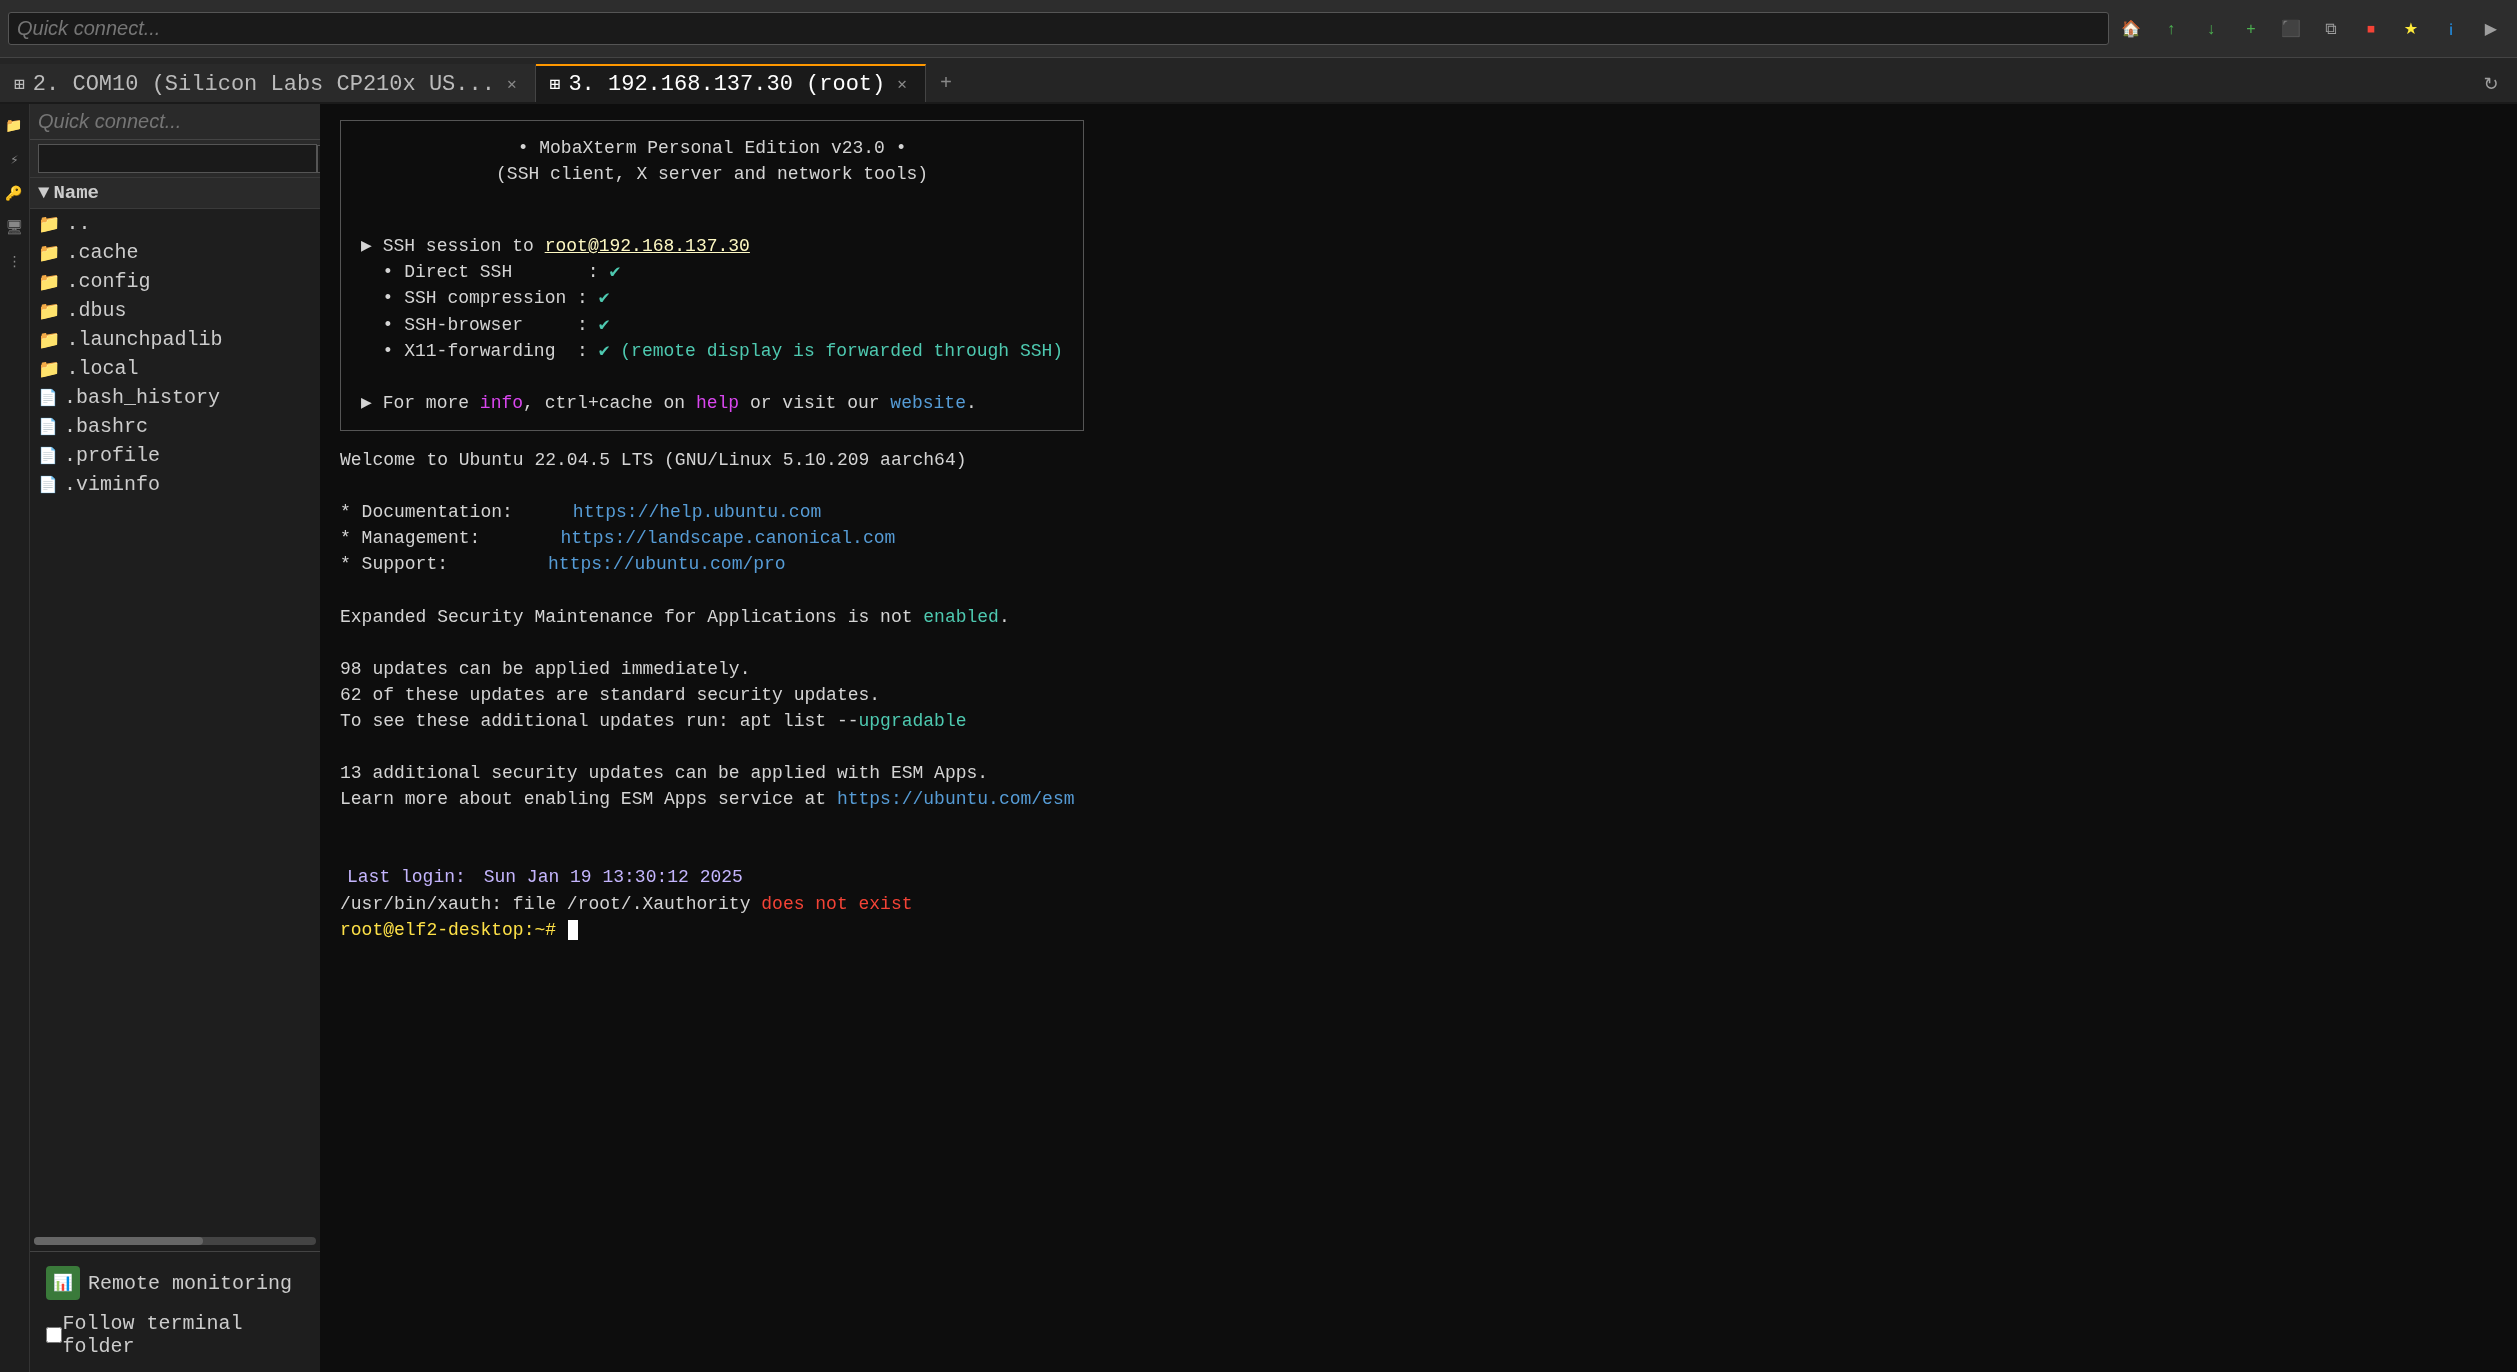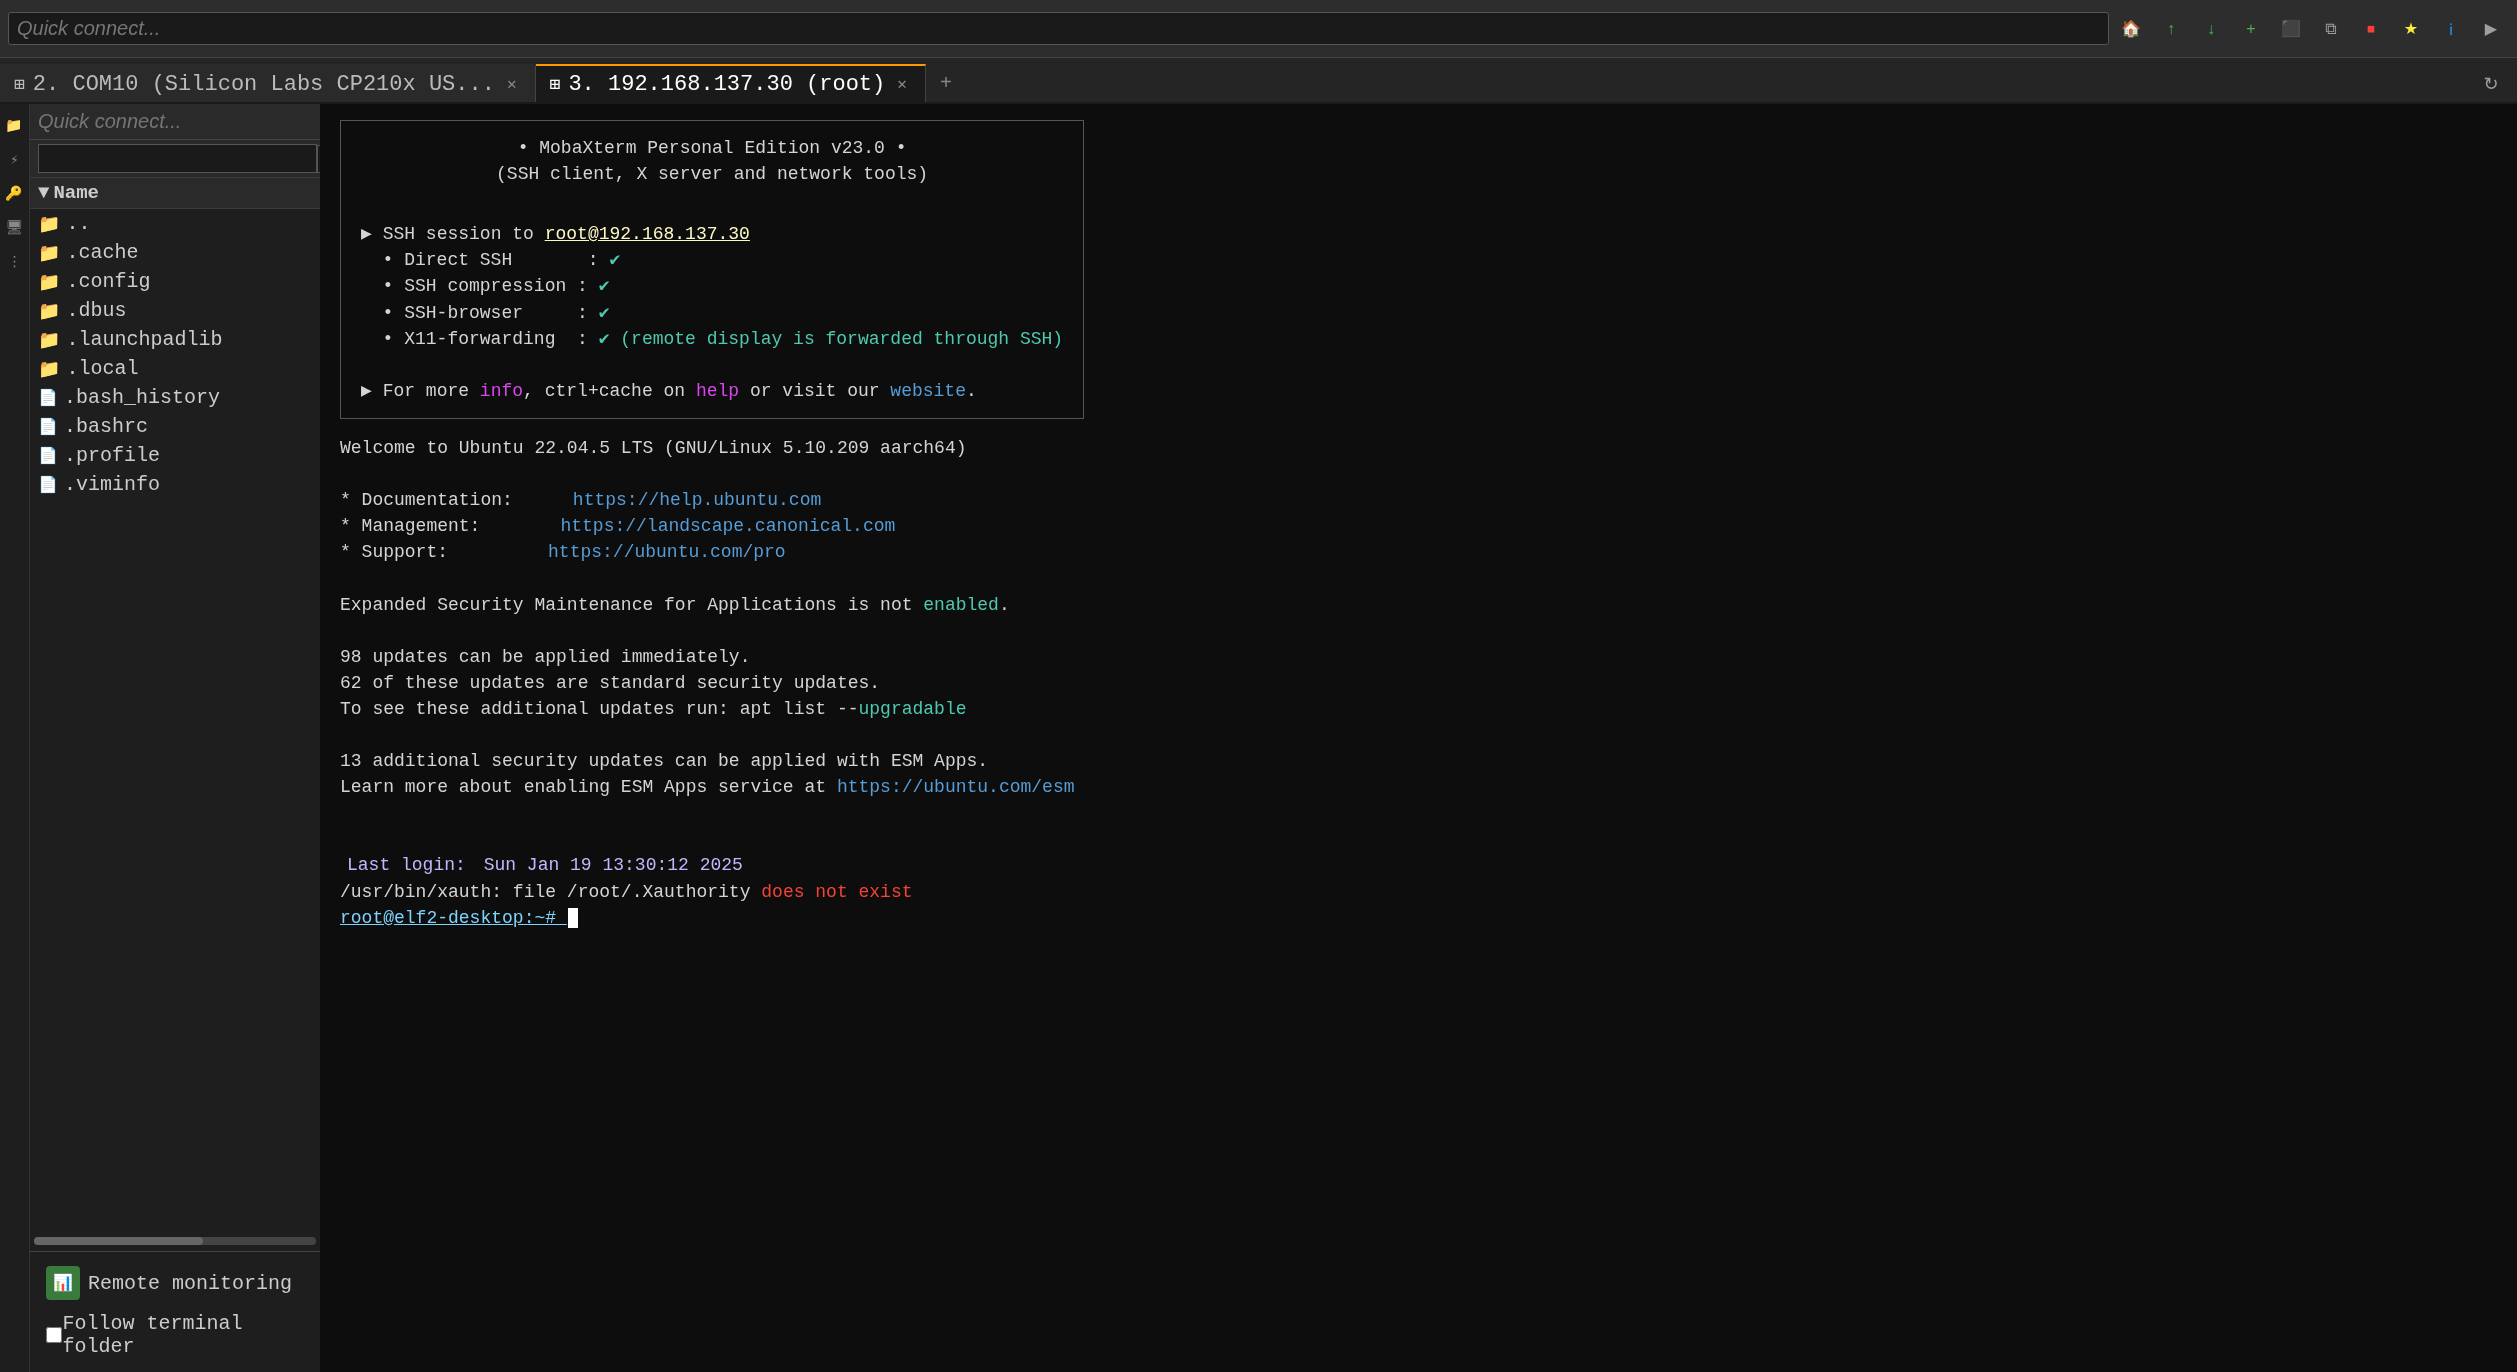--- a/index.html
+++ b/index.html
@@ -208,32 +208,32 @@
 
     
     .welcome-box {
       border: 1px solid #555;
       padding: 14px 20px;
       margin-bottom: 16px;
       display: inline-block;
       max-width: 780px;
     }
     .welcome-title { color: #d4d4d4; text-align: center; }
-    .welcome-subtitle { color: #d4d4d4; text-align: center; margin-bottom: 8px; }
+    .welcome-subtitle { color: #d4d4d4; text-align: center; margin-bottom: 20px; }
     .ssh-link { color: #fef9c3; text-decoration: underline; }
     .ssh-check { color: #4ec9b0; }
     .ssh-info-link { color: #d946ef; }
     .ssh-website { color: #569cd6; }
 
     .term-text { color: #d4d4d4; }
     .term-url { color: #569cd6; margin-top: 8px; }
     .term-upgradable { color: #4ec9b0; text-align: center; }
     .term-enabled { color: #4ec9b0; }
     .term-login { color: #c4b5fd; margin-left: 7px; }
-    .term-prompt { color: #7dd3fc; text-decoration: underline; }
+    .term-prompt { color: #fde047; }
     .term-error { color: #f44336; }
     .cursor {
       display: inline-block;
       width: 10px;
       height: 20px;
       background: #fff;
       animation: blink 1s step-start infinite;
       vertical-align: middle;
       margin-left: 1px;
     }

